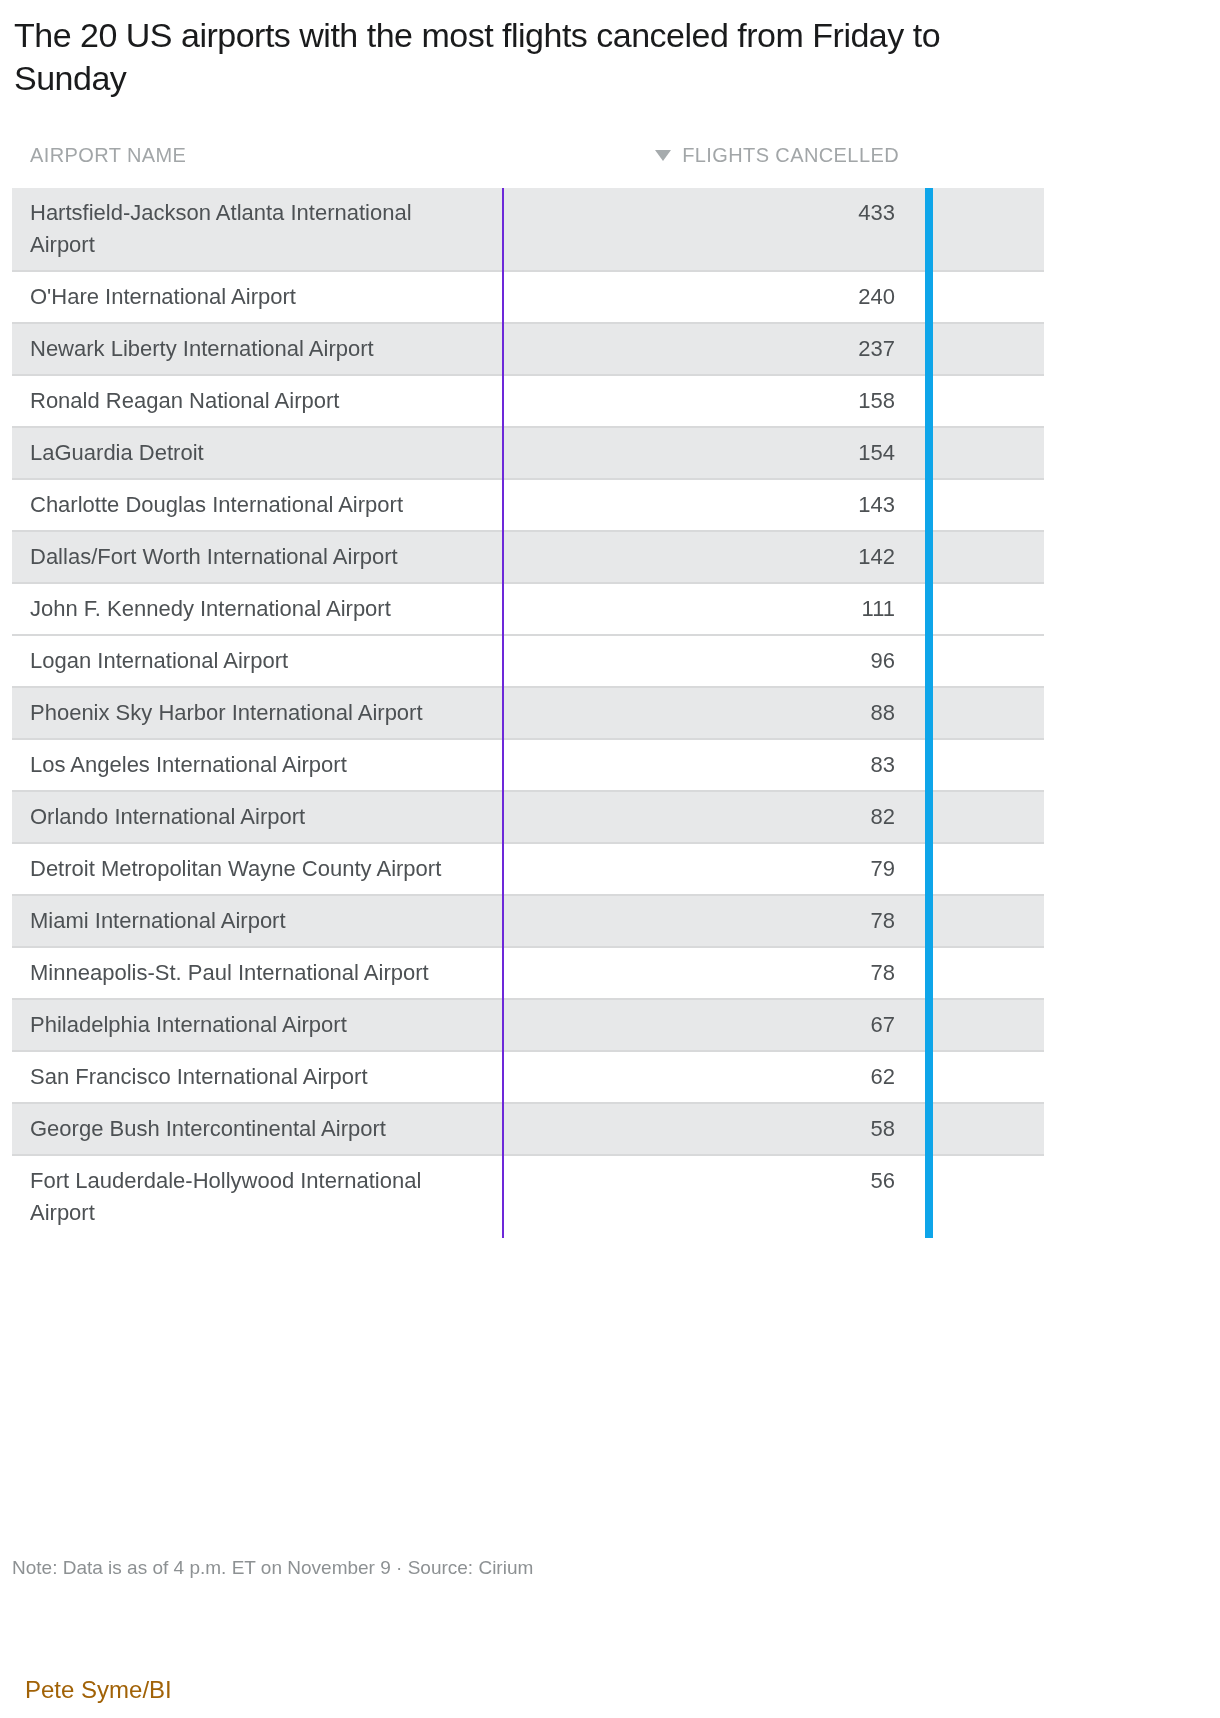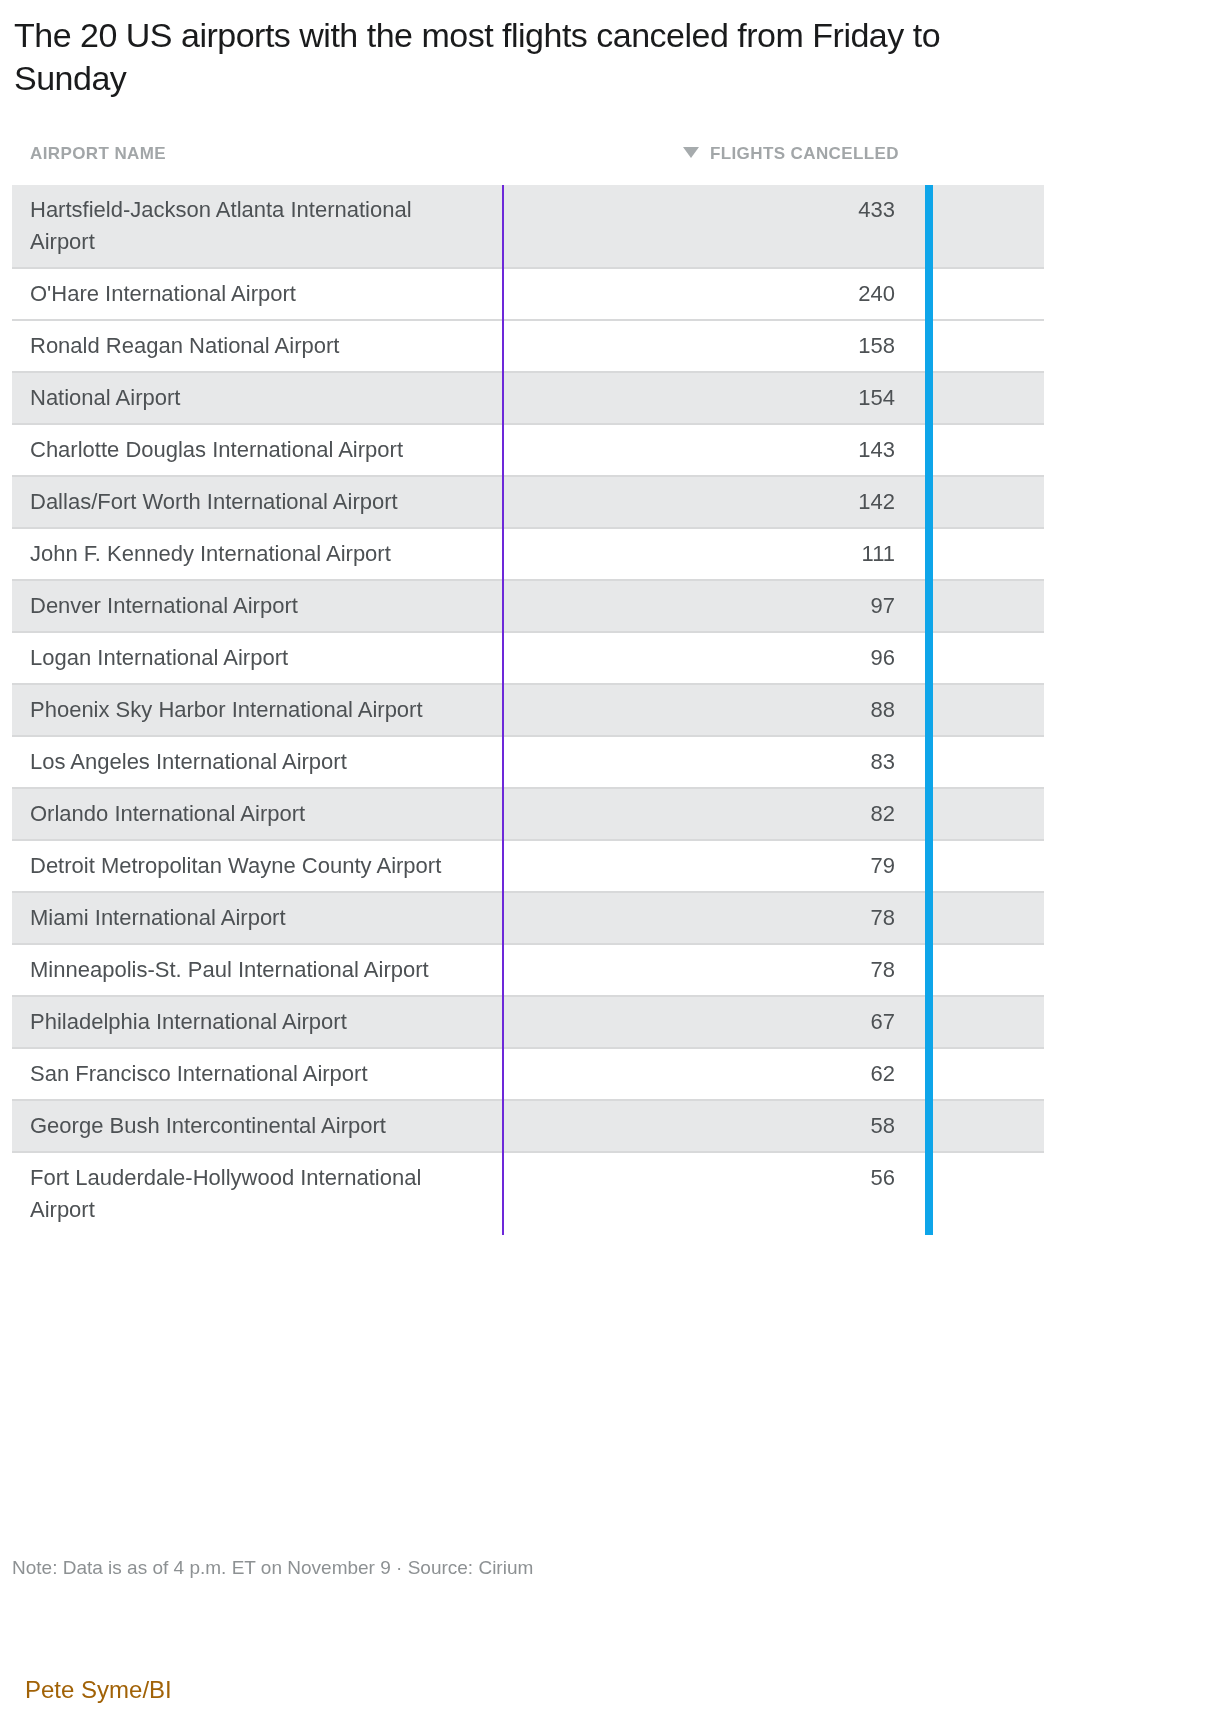--- a/index.html
+++ b/index.html
@@ -30,22 +30,22 @@
     border-collapse: collapse;
     table-layout: fixed;
     width: 1200px;
     margin-top: 44px;
   }
   col.c-name { width: 491px; }
   col.c-num  { width: 426px; }
   col.c-pct  { width: 283px; }
 
   thead th {
-    font-size: 17px;
-    font-weight: 700;
+    font-size: 20px;
+    font-weight: 400;
     color: #a2a6a8;
     letter-spacing: 0.4px;
     padding: 0 0 21px 0;
     vertical-align: bottom;
     white-space: nowrap;
   }
   th.th-name { text-align: left;  padding-left: 18px; }
   th.th-num  { text-align: right; padding-right: 30px; }
   th.th-pct  { text-align: right; padding-right: 16px; }
 
@@ -119,49 +119,49 @@
         <tr class="stripe">
           <td class="td-name">Hartsfield-Jackson Atlanta International Airport</td>
           <td class="td-num">433</td>
           <td class="td-pct">14</td>
         </tr>
         <tr>
           <td class="td-name">O'Hare International Airport</td>
           <td class="td-num">240</td>
           <td class="td-pct">7</td>
         </tr>
+        <tr class="stripe">
+          <td class="td-name">Newark Liberty International Airport</td>
+          <td class="td-num">237</td>
+          <td class="td-pct">15</td>
+        </tr>
         <tr>
           <td class="td-name">Ronald Reagan National Airport</td>
           <td class="td-num">158</td>
           <td class="td-pct">13</td>
         </tr>
         <tr class="stripe">
-          <td class="td-name">National Airport</td>
+          <td class="td-name">LaGuardia Detroit</td>
           <td class="td-num">154</td>
           <td class="td-pct">11</td>
         </tr>
         <tr>
           <td class="td-name">Charlotte Douglas International Airport</td>
           <td class="td-num">143</td>
           <td class="td-pct">7</td>
         </tr>
         <tr class="stripe">
           <td class="td-name">Dallas/Fort Worth International Airport</td>
           <td class="td-num">142</td>
           <td class="td-pct">5</td>
         </tr>
         <tr>
           <td class="td-name">John F. Kennedy International Airport</td>
           <td class="td-num">111</td>
           <td class="td-pct">6</td>
-        </tr>
-        <tr class="stripe">
-          <td class="td-name">Denver International Airport</td>
-          <td class="td-num">97</td>
-          <td class="td-pct">4</td>
         </tr>
         <tr>
           <td class="td-name">Logan International Airport</td>
           <td class="td-num">96</td>
           <td class="td-pct">7</td>
         </tr>
         <tr class="stripe">
           <td class="td-name">Phoenix Sky Harbor International Airport</td>
           <td class="td-num">88</td>
           <td class="td-pct">5</td>

